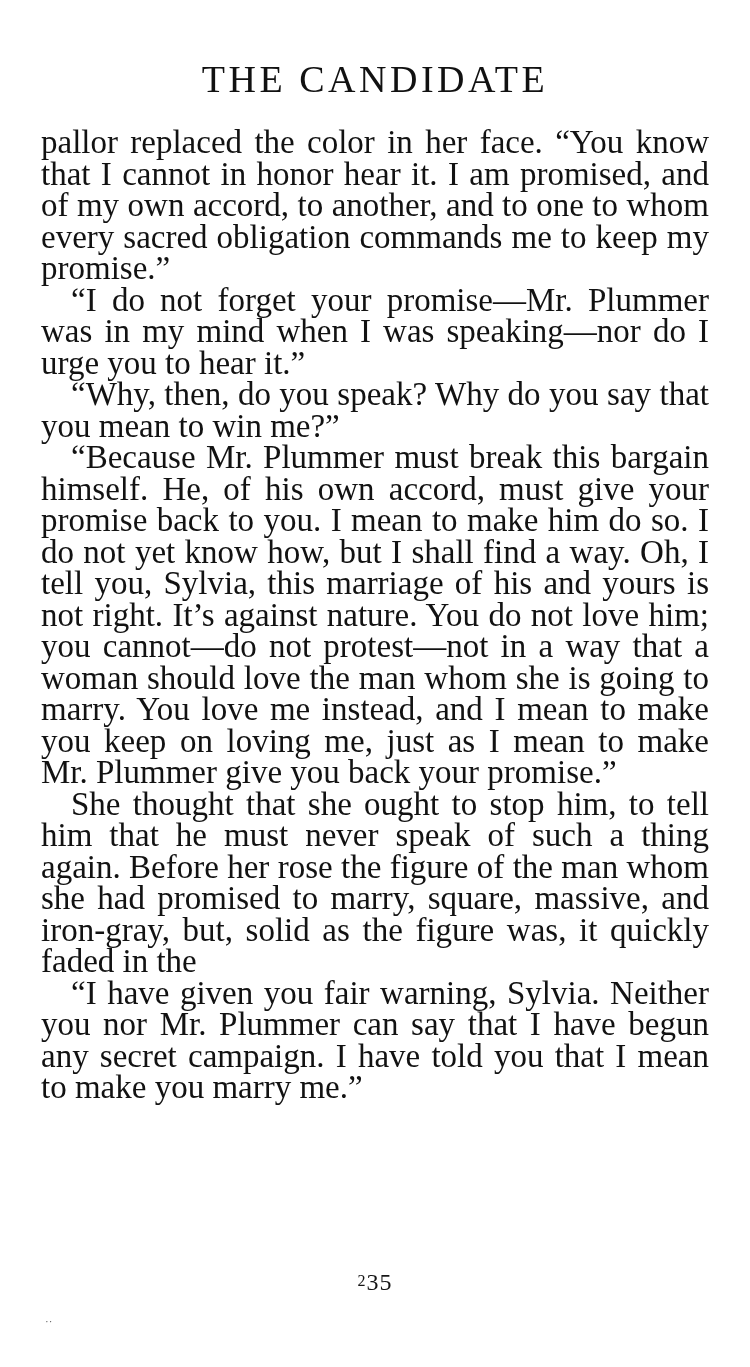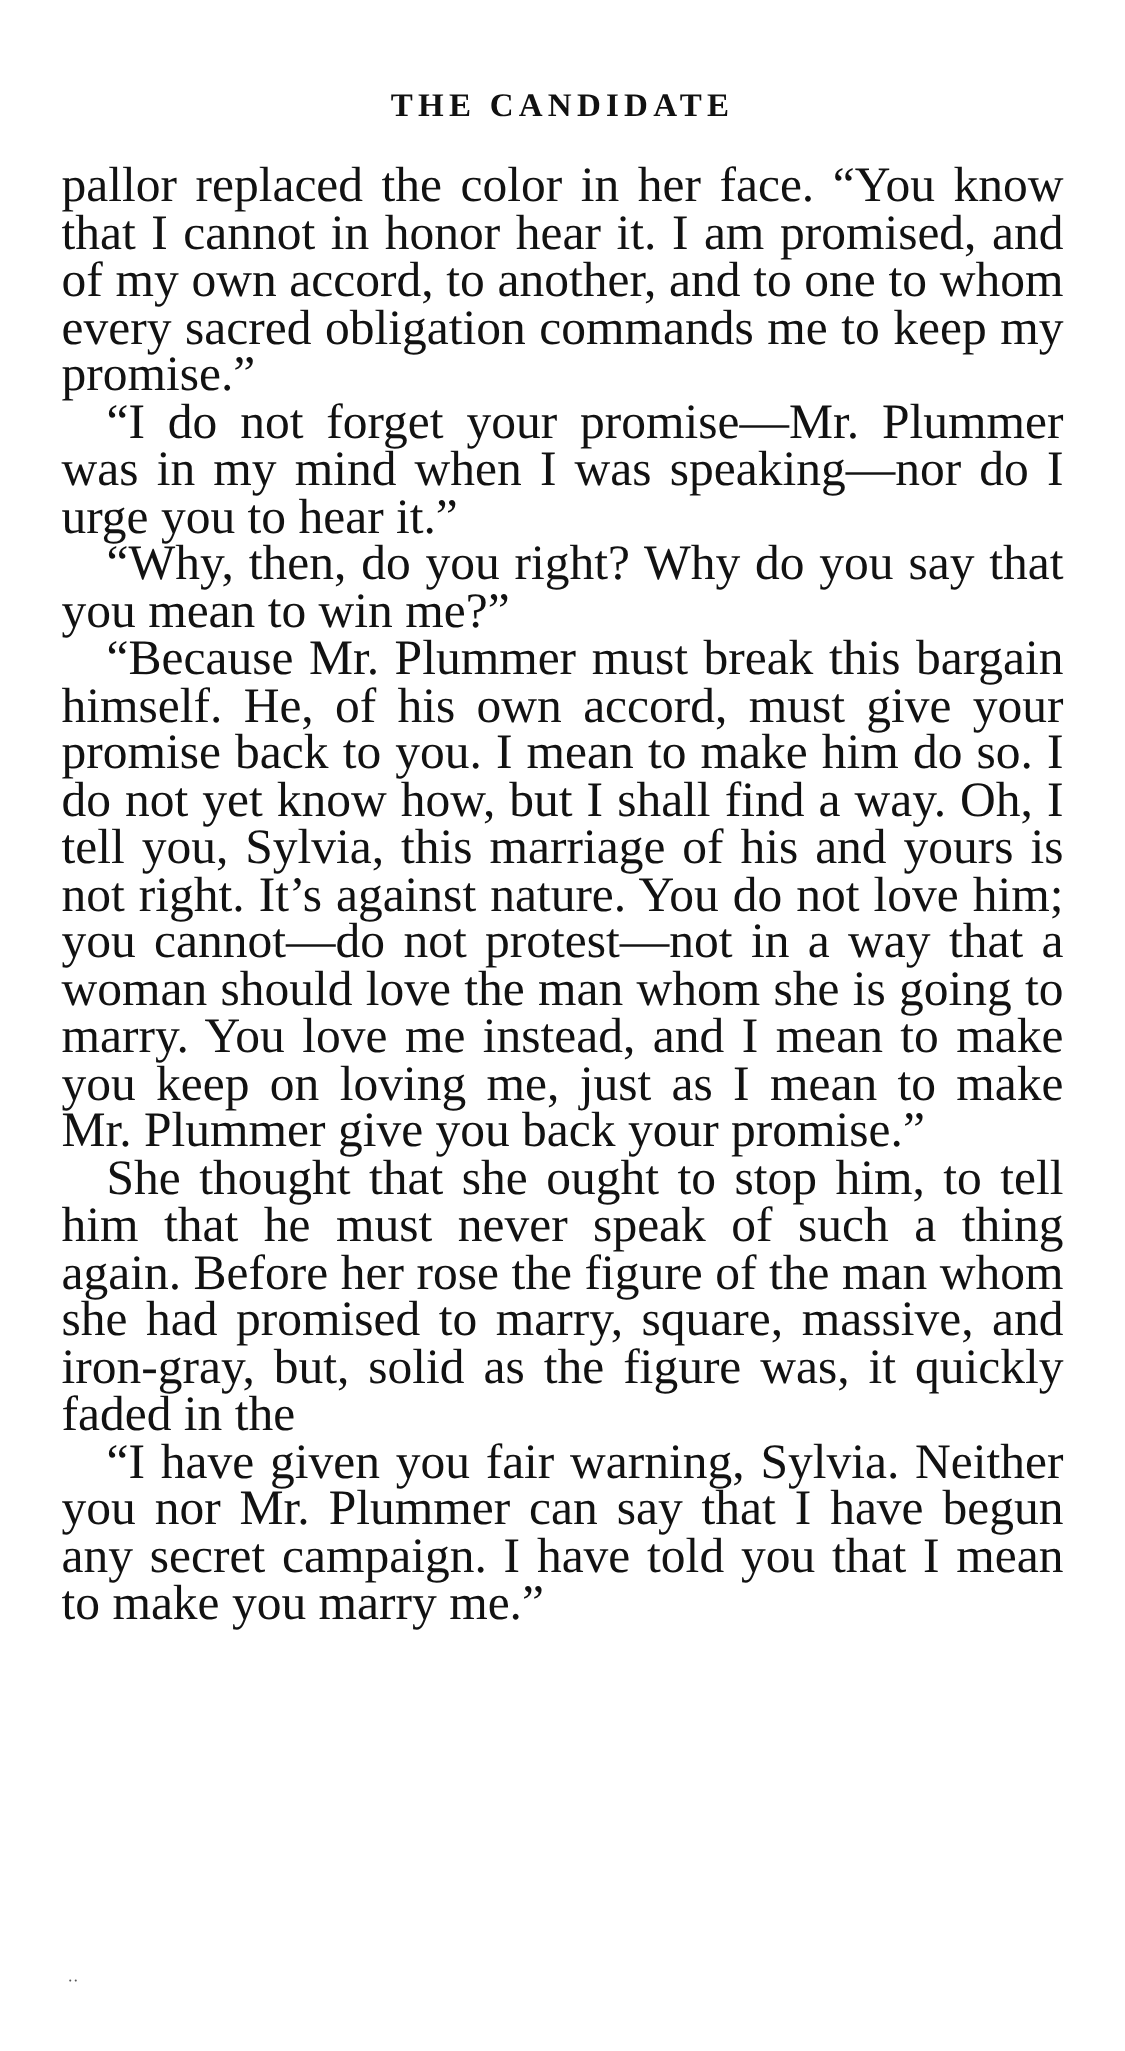--- a/index.html
+++ b/index.html
@@ -16,23 +16,23 @@
     overflow: hidden;
   }
   .page {
     width: 750px;
     height: 1367px;
     position: relative;
     box-sizing: border-box;
   }
   .running-head {
     text-align: center;
-    font-size: 22px;
+    font-size: 38px;
     letter-spacing: 3.5px;
-    font-weight: 700;
+    font-weight: 400;
     margin-top: 57px;
     margin-bottom: 16px;
     font-family: "Liberation Serif", serif;
     color: #111;
   }
   .body-block {
     margin: 0 auto;
     width: 668px;
     margin-top: 26px;
   }
@@ -79,22 +79,23 @@
 </head>
 <body>
 
 <div class="page">
 
   <h1 class="running-head">THE CANDIDATE</h1>
 
   <div class="body-block">
     <p class="para first">pallor replaced the color in her face. “You know that I cannot in honor hear it. I am promised, and of my own accord, to another, and to one to whom every sacred obligation commands me to keep my promise.”</p>
     <p class="para">“I do not forget your promise—Mr. Plummer was in my mind when I was speaking—nor do I urge you to hear it.”</p>
-    <p class="para">“Why, then, do you right? Why do you say that you mean to win me?”</p>
+    <p class="para">“Why, then, do you speak? Why do you say that you mean to win me?”</p>
     <p class="para">“Because Mr. Plummer must break this bargain himself. He, of his own accord, must give your promise back to you. I mean to make him do so. I do not yet know how, but I shall find a way. Oh, I tell you, Sylvia, this marriage of his and yours is not right. It’s against nature. You do not love him; you cannot—do not protest—not in a way that a woman should love the man whom she is going to marry. You love me instead, and I mean to make you keep on loving me, just as I mean to make Mr. Plummer give you back your promise.”</p>
     <p class="para">She thought that she ought to stop him, to tell him that he must never speak of such a thing again. Before her rose the figure of the man whom she had promised to marry, square, massive, and iron-gray, but, solid as the figure was, it quickly faded in the</p>
     <p class="para">“I have given you fair warning, Sylvia. Neither you nor Mr. Plummer can say that I have begun any secret campaign. I have told you that I mean to make you marry me.”</p>
   </div>
 
+  <div class="folio"><sup>2</sup><span>35</span></div>
 
   <div class="speck-a">··</div>
 
 </div>
 
 </body></html>

